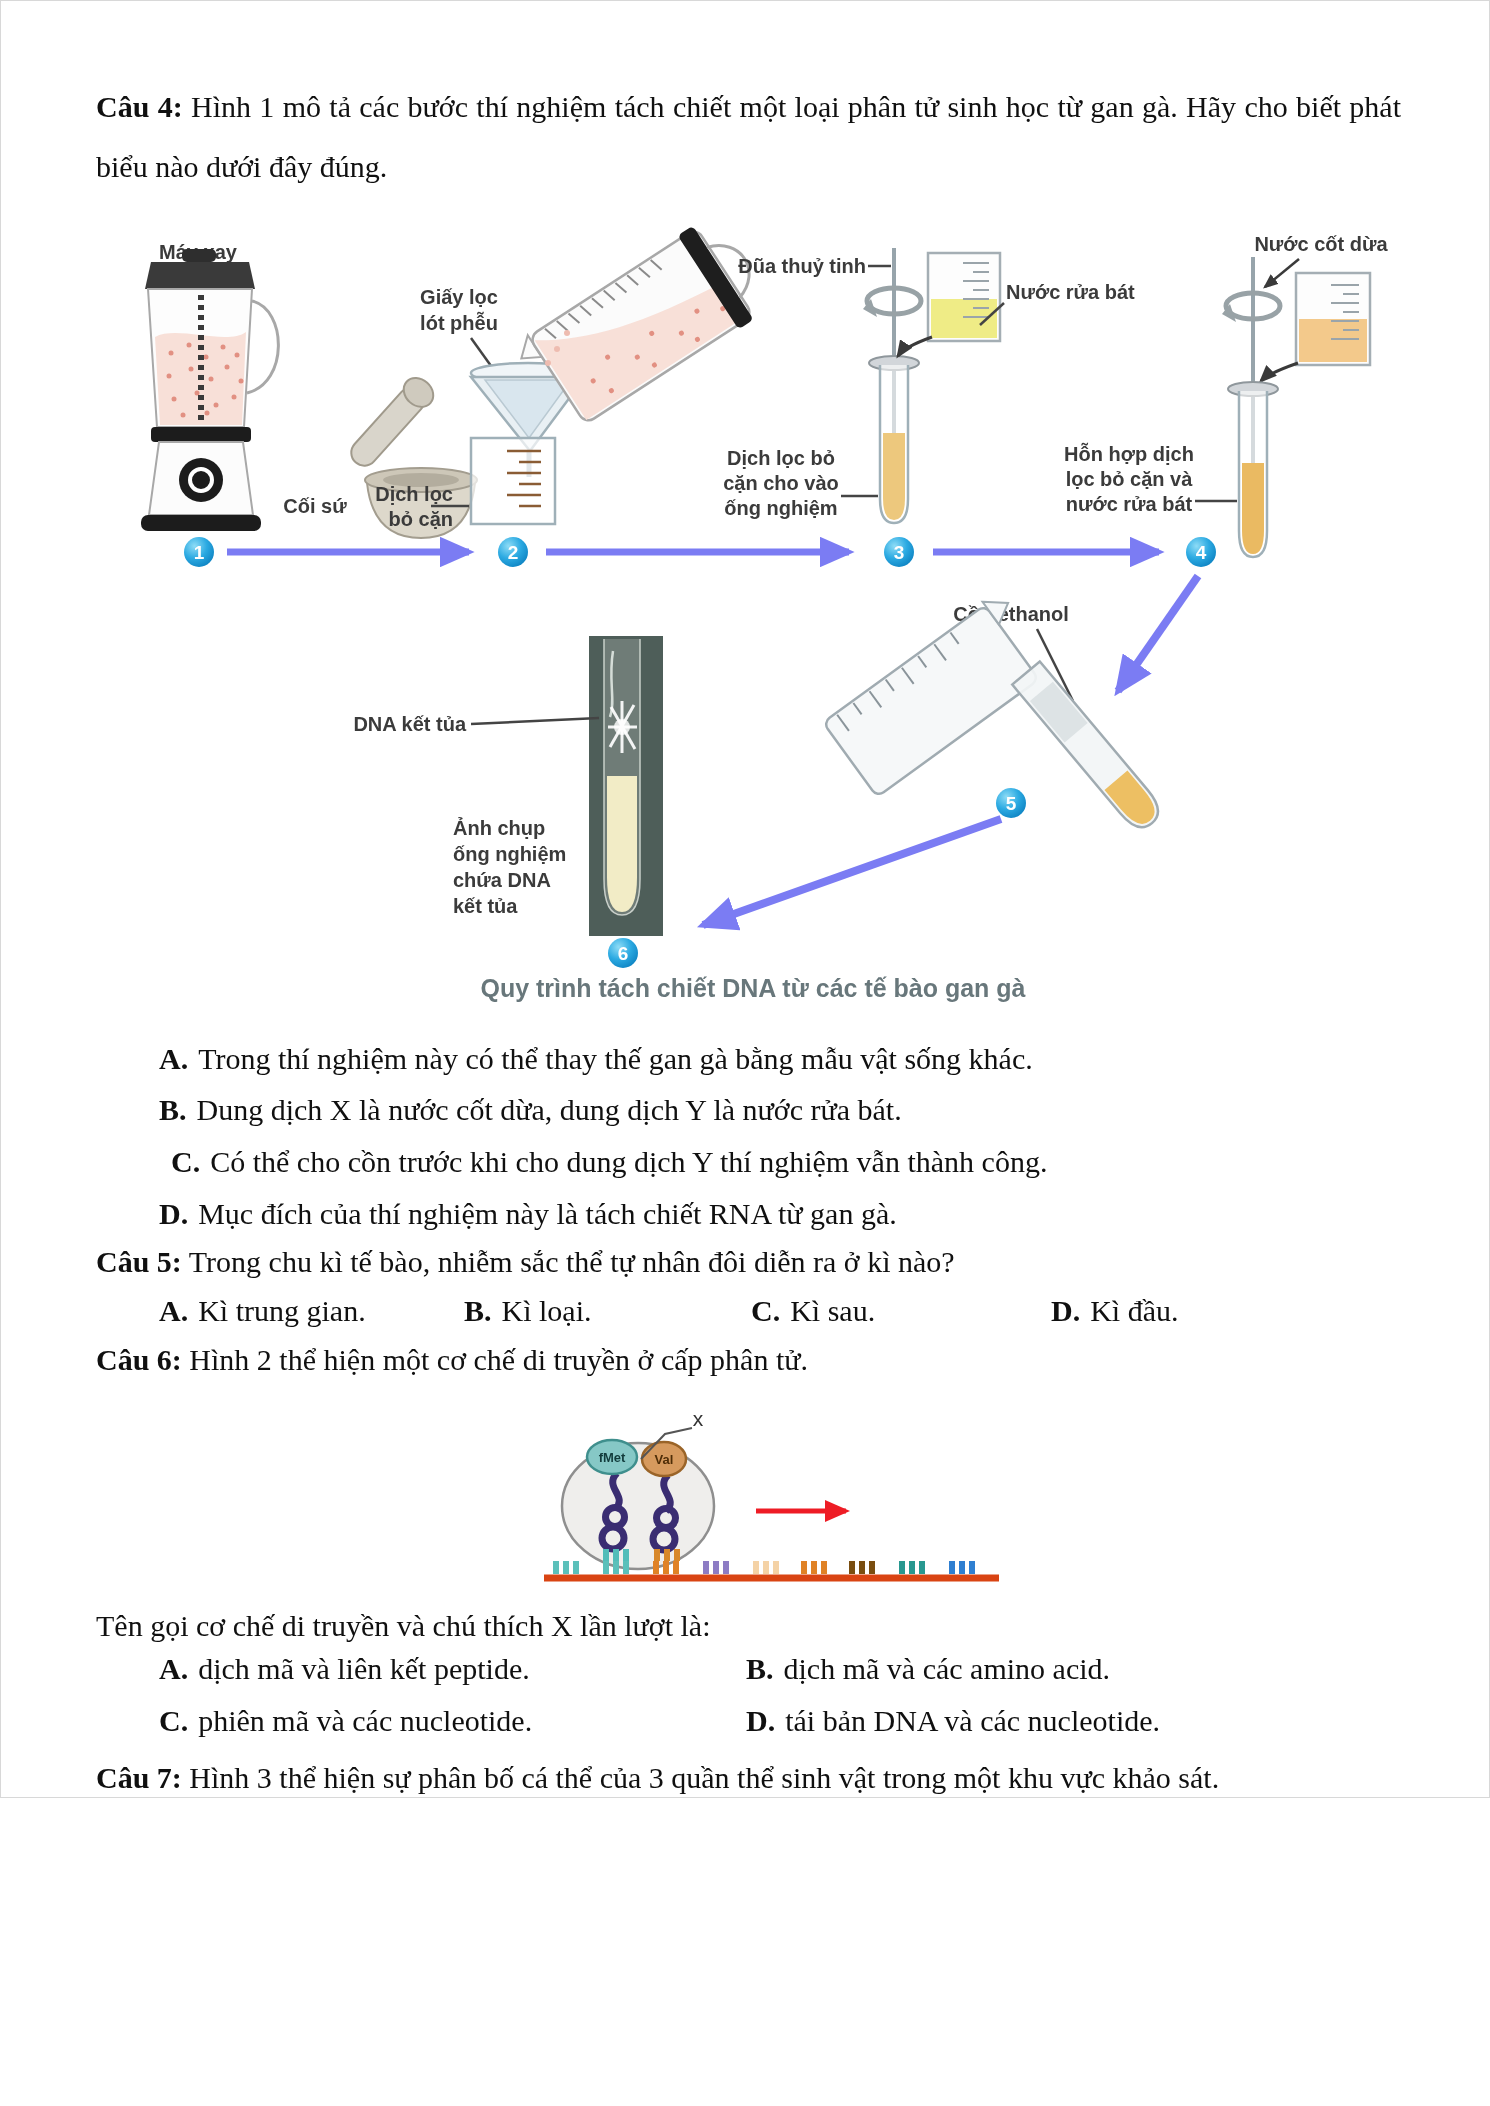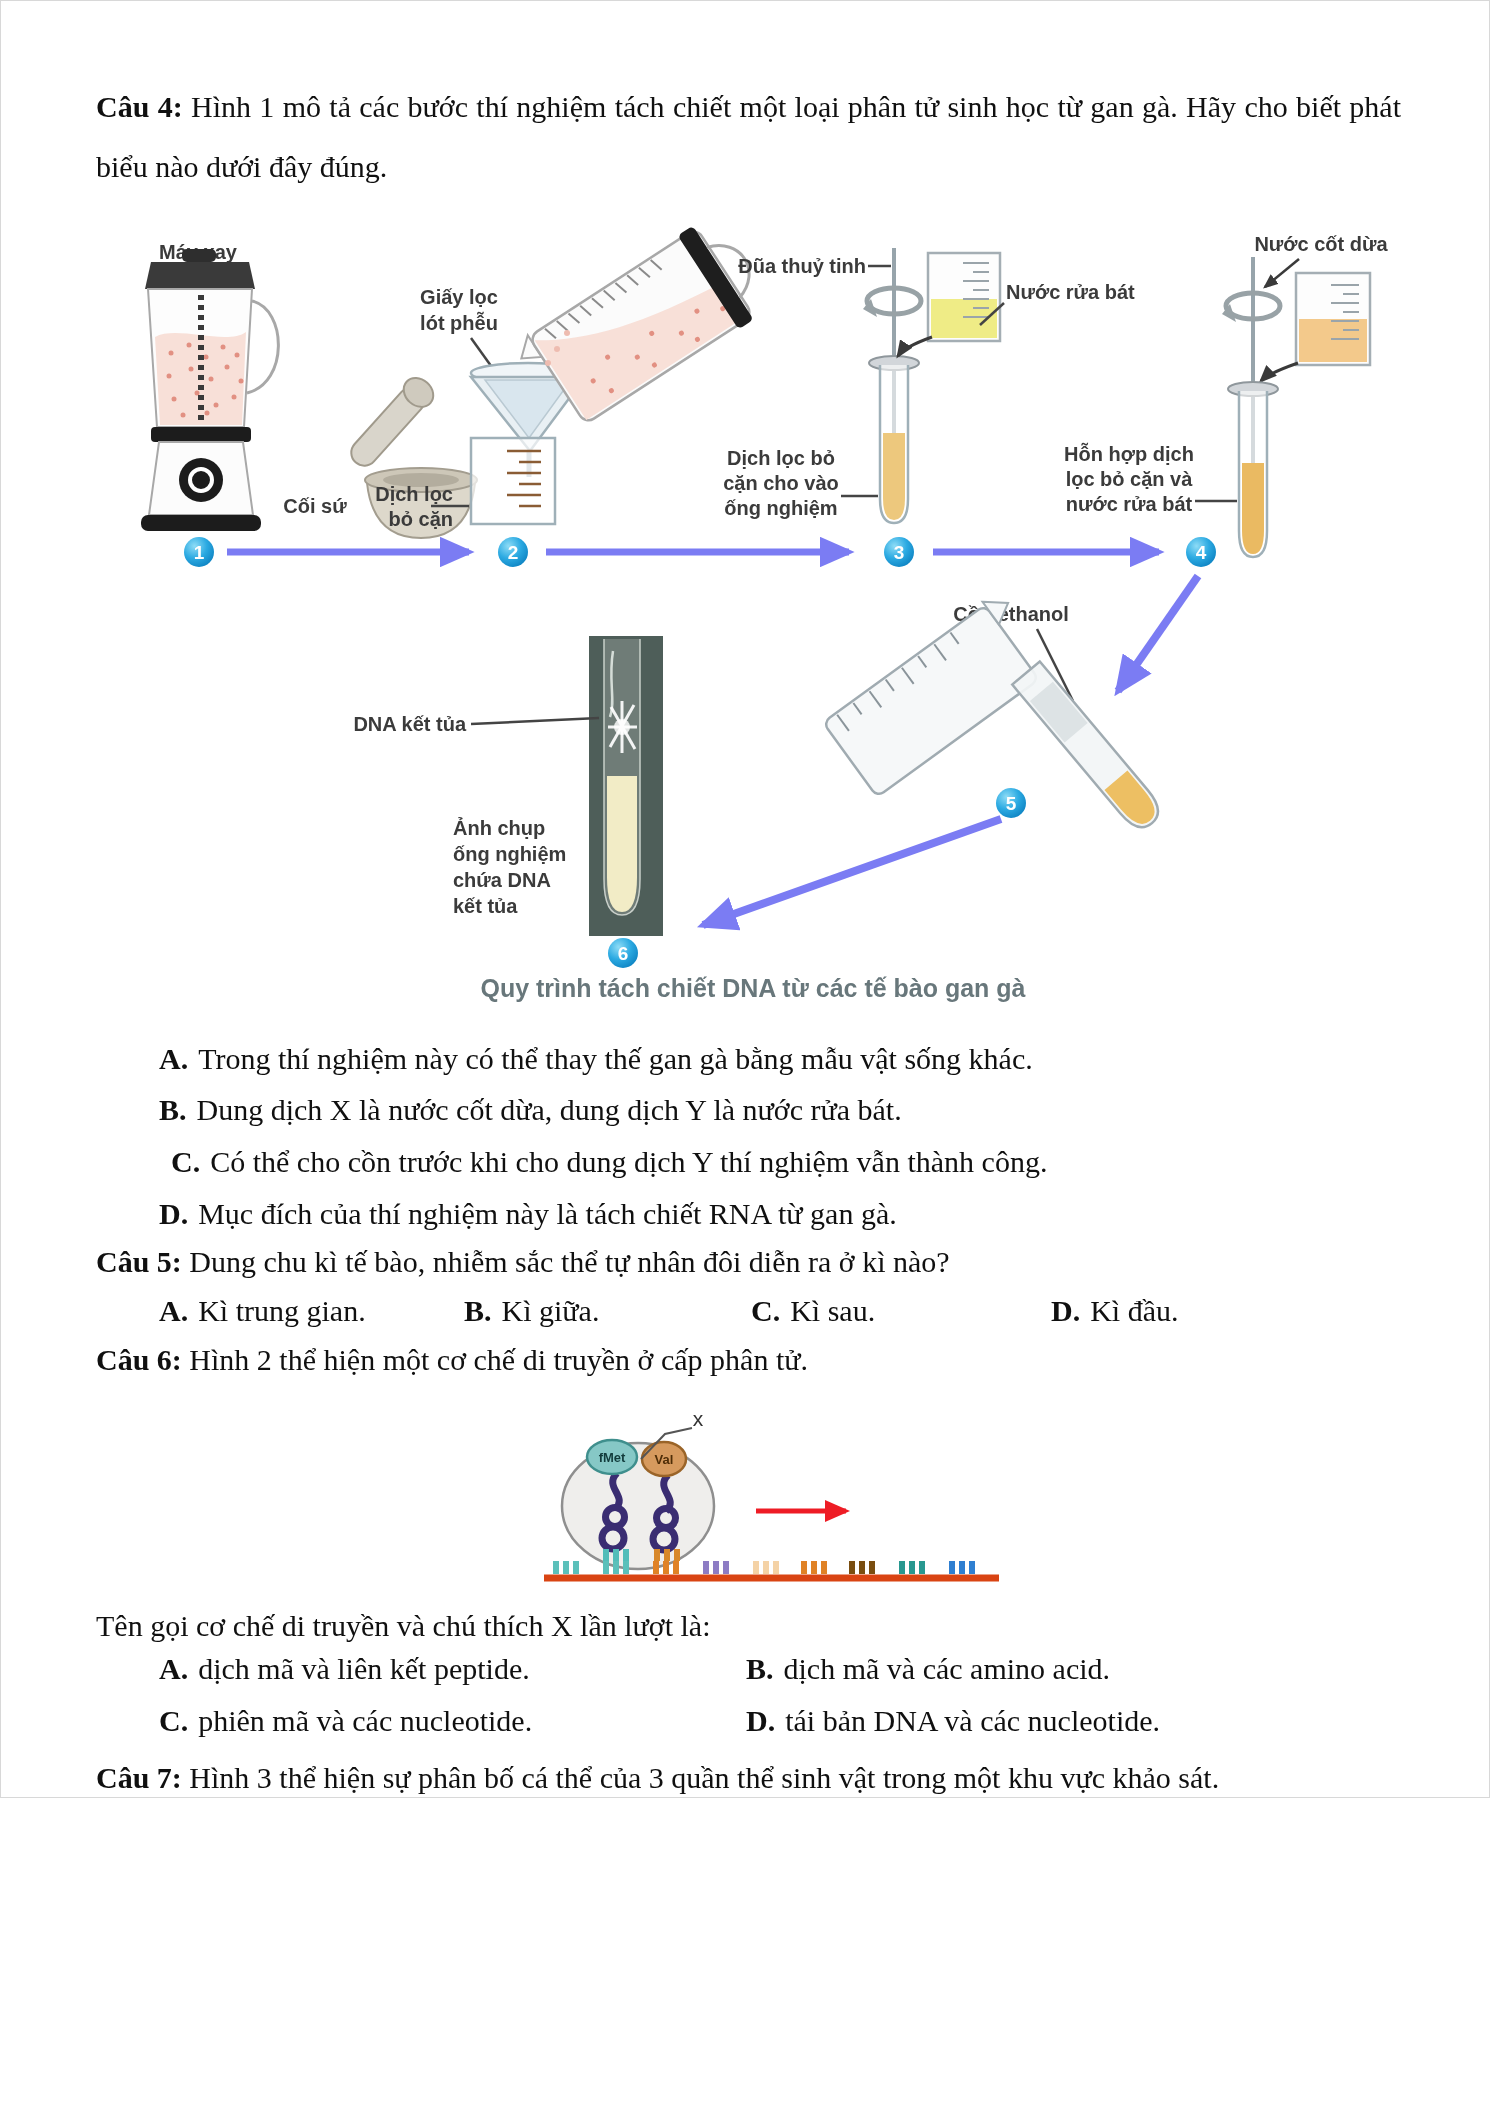--- a/index.html
+++ b/index.html
@@ -286,25 +286,25 @@
   </div>
   <div class="abs opt" style="top:1143px;left:170px;">
     <span class="letter">C.</span><span>Có thể cho cồn trước khi cho dung dịch Y thí nghiệm vẫn thành công.</span>
   </div>
   <div class="abs opt" style="top:1195px;left:158px;">
     <span class="letter">D.</span><span>Mục đích của thí nghiệm này là tách chiết RNA từ gan gà.</span>
   </div>
 
   <div class="abs qline" style="top:1242px;left:95px;">
     <span class="bold">Câu 5:</span>
-    <span>Dung chu kì tế bào, nhiễm sắc thể tự nhân đôi diễn ra ở kì nào?</span>
+    <span>Trong chu kì tế bào, nhiễm sắc thể tự nhân đôi diễn ra ở kì nào?</span>
   </div>
   <div>
     <span class="abs opt" style="top:1292px;left:158px;"><span class="letter">A.</span><span>Kì trung gian.</span></span>
-    <span class="abs opt" style="top:1292px;left:463px;"><span class="letter">B.</span><span>Kì giữa.</span></span>
+    <span class="abs opt" style="top:1292px;left:463px;"><span class="letter">B.</span><span>Kì loại.</span></span>
     <span class="abs opt" style="top:1292px;left:750px;"><span class="letter">C.</span><span>Kì sau.</span></span>
     <span class="abs opt" style="top:1292px;left:1050px;"><span class="letter">D.</span><span>Kì đầu.</span></span>
   </div>
 
   <div class="abs qline" style="top:1340px;left:95px;">
     <span class="bold">Câu 6:</span>
     <span>Hình 2 thể hiện một cơ chế di truyền ở cấp phân tử.</span>
   </div>
 
   <svg class="abs" style="top:1395px;left:0;" width="1490" height="205" viewBox="0 1395 1490 205">

